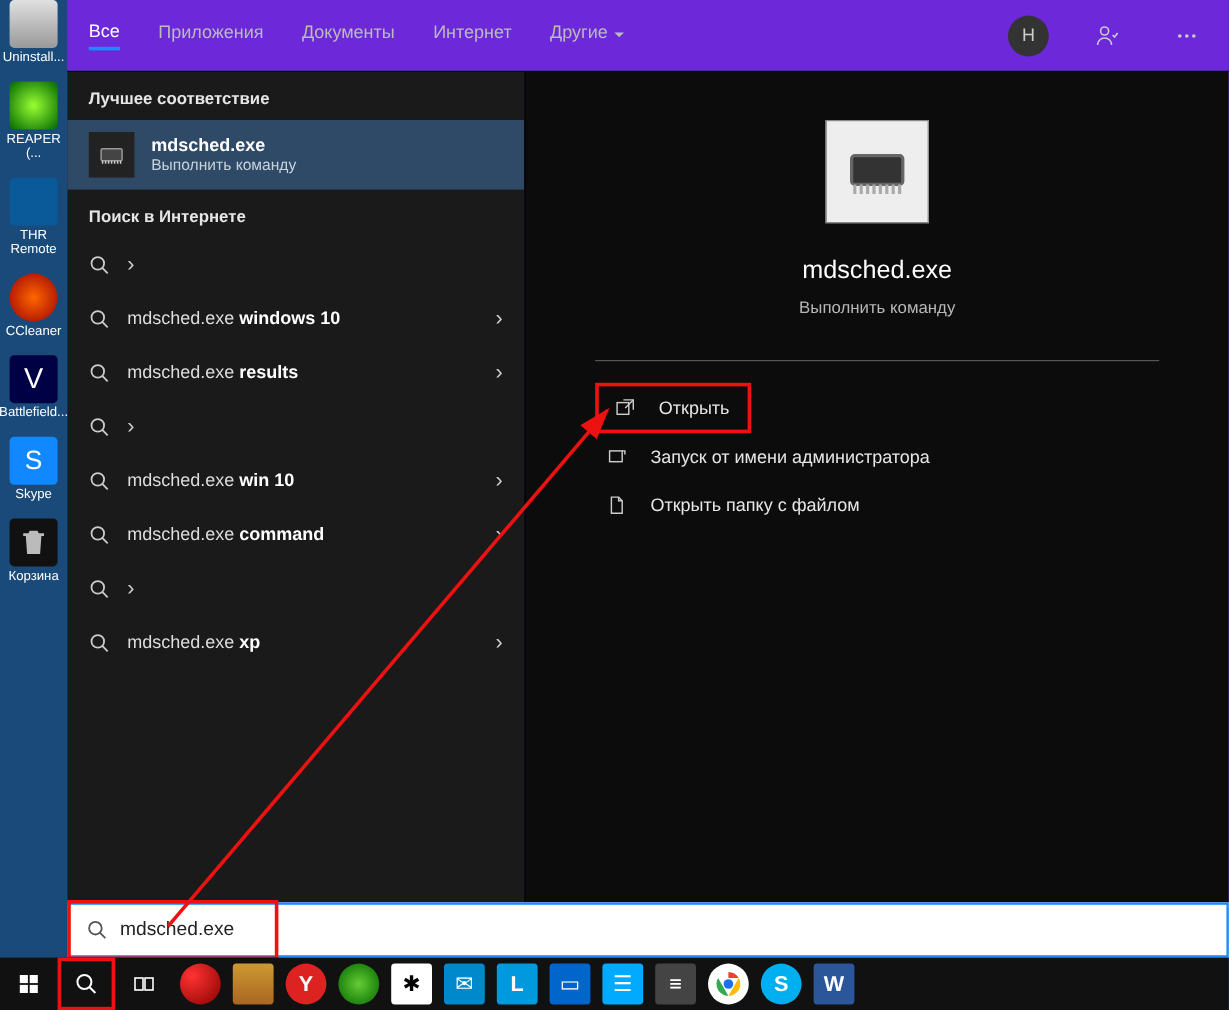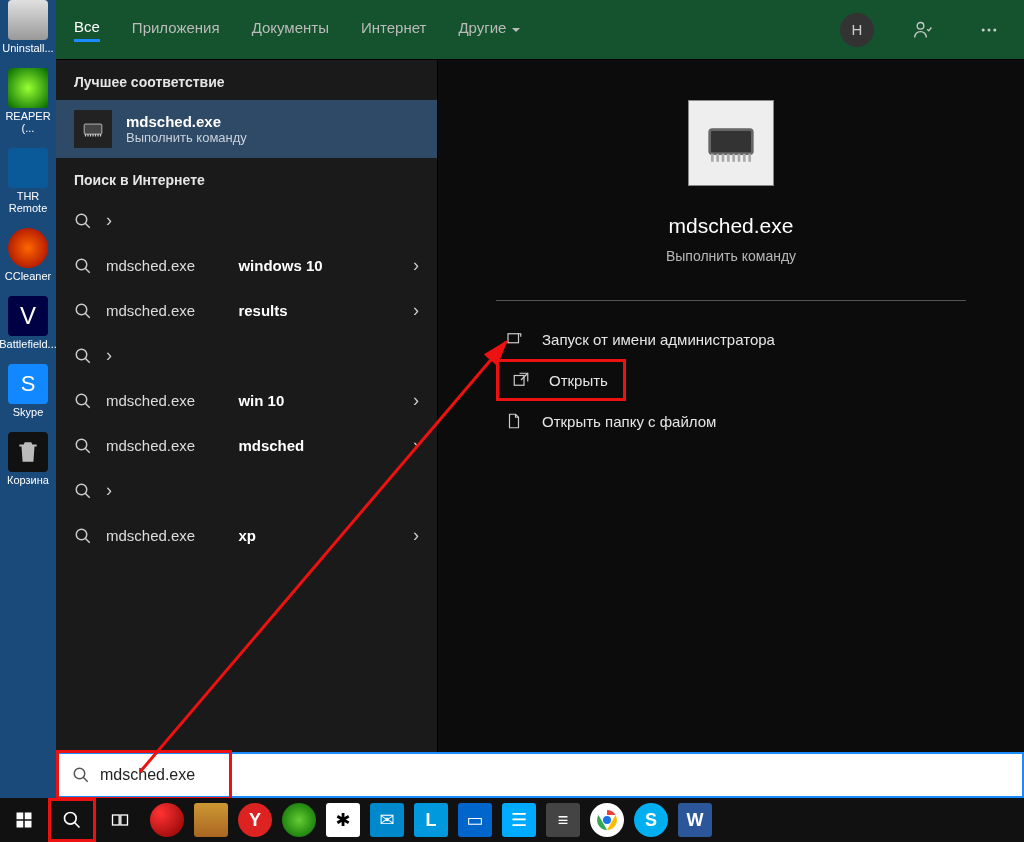--- a/index.html
+++ b/index.html
@@ -12,21 +12,21 @@
   .d1 { background: linear-gradient(#e0e0e0,#999); }
   .d2 { background: #0a5a9a; }
   .d3 { background: radial-gradient(#9f3,#060); }
   .d4 { background: radial-gradient(#f60,#900); border-radius: 50%; }
   .d4b{ background:#004; font-size:24px; color:#fff; display:flex;align-items:center;justify-content:center;}
   .d5b{ background:#18f; display:flex;align-items:center;justify-content:center;color:#fff;font-size:22px;}
   .d6 { background: #111; display:flex;align-items:center;justify-content:center;}
   .d6 svg{width:26px;height:26px;}
 
   
-  .panel { position: absolute; left: 56px; top: 0; width: 968px; height: 752px; background: #14532d; color: #e6e6e6; display: flex; flex-direction: column; }
+  .panel { position: absolute; left: 56px; top: 0; width: 968px; height: 752px; background: #6d28d9; color: #e6e6e6; display: flex; flex-direction: column; }
 
   .tabs { height: 60px; display: flex; align-items: center; padding: 0 18px; gap: 32px; border-bottom: 1px solid #000; }
   .tab { color: #bbb; font-size: 15px; padding-bottom: 4px; cursor: default; white-space: nowrap; }
   .tab.active { color: #fff; border-bottom: 3px solid #1a8cff; }
   .tab-drop::after { content: ""; display:inline-block; margin-left:6px; border:4px solid transparent; border-top-color:#bbb; transform:translateY(3px);}
   .tabs-spacer { flex:1; }
   .avatar { width:34px; height:34px; border-radius:50%; background:#333; color:#ccc; display:flex; align-items:center; justify-content:center; font-size:15px; }
   .feedback-ico, .more-ico { width:34px; height:34px; display:flex; align-items:center; justify-content:center; color:#ccc; }
 
   .panel-body { flex:1; display:flex; overflow:hidden; }
@@ -34,21 +34,21 @@
   .section-hdr { padding: 14px 18px 10px; font-size: 14px; color:#e6e6e6; font-weight:600; }
 
   .best { background:#2f4a66; display:flex; align-items:center; padding:10px 18px; gap:14px; }
   .best-ico { width:38px; height:38px; background:#222; display:flex; align-items:center; justify-content:center;}
   .best-txt { display:flex; flex-direction:column; }
   .best-title { font-size:15px; color:#fff; font-weight:600; }
   .best-sub { font-size:13px; color:#c8d2dc; }
 
   .sugg { display:flex; align-items:center; padding: 12px 18px; gap:14px; font-size:15px; color:#ddd; }
   .sugg .q { flex:1; white-space:nowrap; overflow:hidden; text-overflow:ellipsis; }
-  .sugg .q b { color:#fff; font-weight:600;margin-left:39px; }
+  .sugg .q b { color:#fff; font-weight:600; }
   .chev { color:#ccc; font-size:18px; }
 
   .right { flex:1; background:#0c0c0c; border-left:1px solid #000; display:flex; flex-direction:column; align-items:center; padding-top:40px; }
   .big-ico { width:86px; height:86px; background:#eee; display:flex; align-items:center; justify-content:center; margin-bottom:28px; border:1px solid #888; }
   .big-title { font-size:21px; color:#fff; margin-bottom:10px; }
   .big-sub { font-size:14px; color:#b8b8b8; margin-bottom:36px; }
   .divider { width: 470px; height:1px; background:#555; margin-bottom:18px; }
   .action { width: 470px; display:flex; align-items:center; gap:18px; padding:10px 8px; font-size:15px; color:#e6e6e6; }
   .action-ico { width:20px; height:20px; display:flex; align-items:center; justify-content:center; color:#ccc;}
   .highlight-box { border: 3px solid #e11; }
@@ -188,21 +188,21 @@
             <path d="M21 21l-6-6"></path>
           </svg>
         <span class="q"><span>mdsched.exe </span><b>win 10</b></span>
         <span class="chev">›</span>
       </div>
       <div class="sugg">
         <svg width="18" height="18" viewBox="0 0 24 24" fill="none" stroke="#ccc" stroke-width="2">
             <circle cx="10" cy="10" r="7"></circle>
             <path d="M21 21l-6-6"></path>
           </svg>
-        <span class="q"><span>mdsched.exe </span><b>mdsched</b></span>
+        <span class="q"><span>mdsched.exe </span><b>command</b></span>
         <span class="chev">›</span>
       </div>
       <div class="sugg">
         <svg width="18" height="18" viewBox="0 0 24 24" fill="none" stroke="#ccc" stroke-width="2">
             <circle cx="10" cy="10" r="7"></circle>
             <path d="M21 21l-6-6"></path>
           </svg>
         <span class="chev">›</span>
       </div>
       <div class="sugg">
@@ -219,38 +219,38 @@
       <div class="big-ico">
         <svg width="64" height="64" viewBox="0 0 24 24" fill="#333" stroke="#666">
             <rect x="4" y="7" width="16" height="9" rx="1" fill="#333"></rect>
             <path d="M5 16v3M7 16v3M9 16v3M11 16v3M13 16v3M15 16v3M17 16v3M19 16v3" stroke="#aaa" stroke-width="1"></path>
           </svg>
       </div>
       <div class="big-title">mdsched.exe</div>
       <div class="big-sub">Выполнить команду</div>
       <div class="divider"></div>
 
-      <div class="action">
-        <span class="action-ico">
-          <svg width="18" height="18" viewBox="0 0 24 24" fill="none" stroke="#ccc" stroke-width="1.6">
-              <rect x="4" y="5" width="14" height="12"></rect>
-              <path d="M18 5h3v4"></path>
-            </svg>
-        </span>
-        <span>Запуск от имени администратора</span>
-      </div>
       <div class="action highlight-box" style="width:130px; margin-left:-340px; padding:8px 12px;">
         <span class="action-ico">
           <svg width="18" height="18" viewBox="0 0 24 24" fill="none" stroke="#ccc" stroke-width="1.6">
               <rect x="3" y="6" width="13" height="13"></rect>
               <path d="M10 3h11v11"></path>
               <path d="M21 3l-9 9"></path>
             </svg>
         </span>
         <span>Открыть</span>
+      </div>
+      <div class="action">
+        <span class="action-ico">
+          <svg width="18" height="18" viewBox="0 0 24 24" fill="none" stroke="#ccc" stroke-width="1.6">
+              <rect x="4" y="5" width="14" height="12"></rect>
+              <path d="M18 5h3v4"></path>
+            </svg>
+        </span>
+        <span>Запуск от имени администратора</span>
       </div>
       <div class="action">
         <span class="action-ico">
           <svg width="18" height="18" viewBox="0 0 24 24" fill="none" stroke="#ccc" stroke-width="1.6">
               <path d="M6 3h8l4 4v14H6z"></path>
               <path d="M14 3v4h4"></path>
             </svg>
         </span>
         <span>Открыть папку с файлом</span>
       </div>

